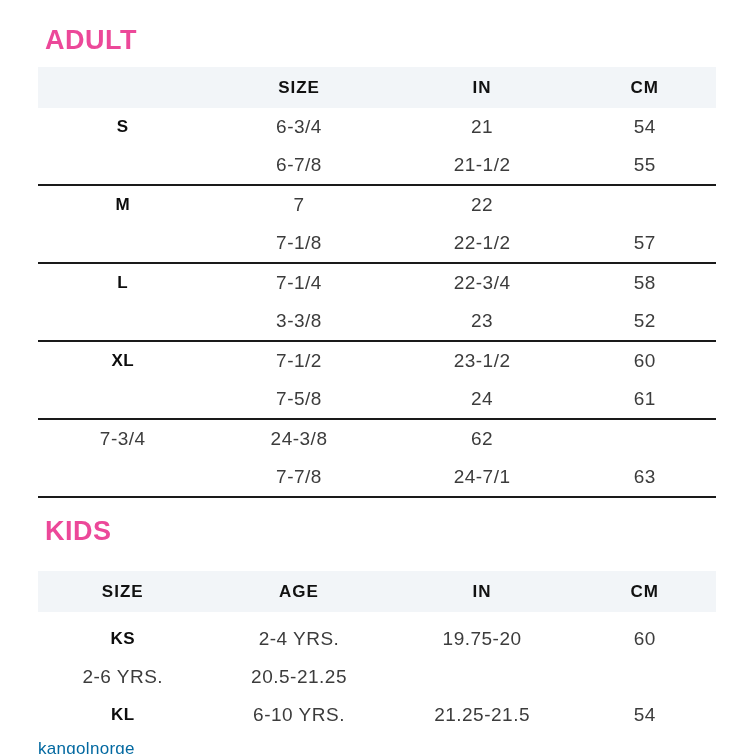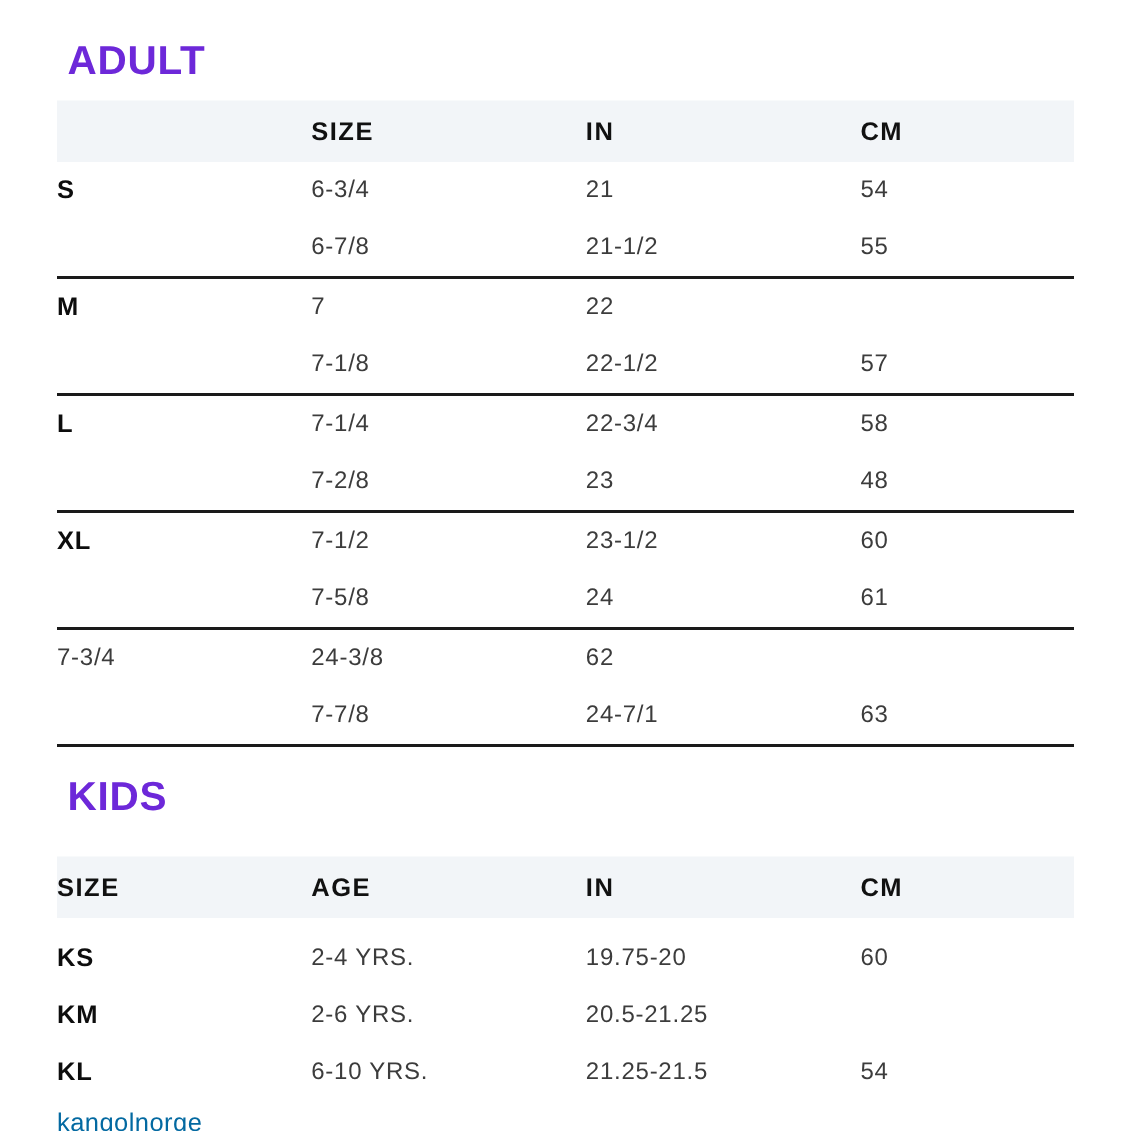--- a/index.html
+++ b/index.html
@@ -12,48 +12,49 @@
     width: 754px;
     height: 754px;
     background: #ffffff;
     box-sizing: border-box;
     padding: 27px 38px 0 38px;
     overflow: hidden;
   }
   .section-heading {
     font-size: 27px;
     font-weight: 800;
-    color: #6d28d9;
+    color: #ec4899;
     letter-spacing: 0.5px;
     line-height: 1;
     margin: 0 0 13px 7px;
   }
   .size-table {
     width: 678px;
   }
   .thead, .tr {
     display: grid;
     grid-template-columns: 25% 27% 27% 21%;
     align-items: center;
+    text-align: center;
   }
   .thead {
     background: #f2f5f8;
     height: 41px;
     font-weight: 700;
     font-size: 17px;
     letter-spacing: 1px;
     color: #111111;
   }
   .tgroup {
     border-bottom: 2px solid #1a1a1a;
     padding: 0;
   }
   .tr { height: 38px; }
   .td {
-    font-size: 16px;
+    font-size: 19px;
     font-weight: 300;
     color: #3c3c3c;
     letter-spacing: 0.5px;
   }
   .td.label {
     font-size: 17px;
     font-weight: 700;
     color: #0d0d0d;
     letter-spacing: 0.5px;
   }
@@ -112,23 +113,23 @@
 
     <div class="tgroup">
       <div class="tr">
         <div class="td label">L</div>
         <div class="td">7-1/4</div>
         <div class="td">22-3/4</div>
         <div class="td">58</div>
       </div>
       <div class="tr">
         <div class="td label"></div>
-        <div class="td">7-2/8</div>
+        <div class="td">3-3/8</div>
         <div class="td">23</div>
-        <div class="td">48</div>
+        <div class="td">52</div>
       </div>
     </div>
 
     <div class="tgroup">
       <div class="tr">
         <div class="td label">XL</div>
         <div class="td">7-1/2</div>
         <div class="td">23-1/2</div>
         <div class="td">60</div>
       </div>
@@ -166,21 +167,20 @@
     </div>
 
     <div class="kids-body">
       <div class="tr">
         <div class="td label">KS</div>
         <div class="td">2-4 YRS.</div>
         <div class="td">19.75-20</div>
         <div class="td">60</div>
       </div>
       <div class="tr">
-        <div class="td label">KM</div>
         <div class="td">2-6 YRS.</div>
         <div class="td">20.5-21.25</div>
       </div>
       <div class="tr">
         <div class="td label">KL</div>
         <div class="td">6-10 YRS.</div>
         <div class="td">21.25-21.5</div>
         <div class="td">54</div>
       </div>
     </div>

